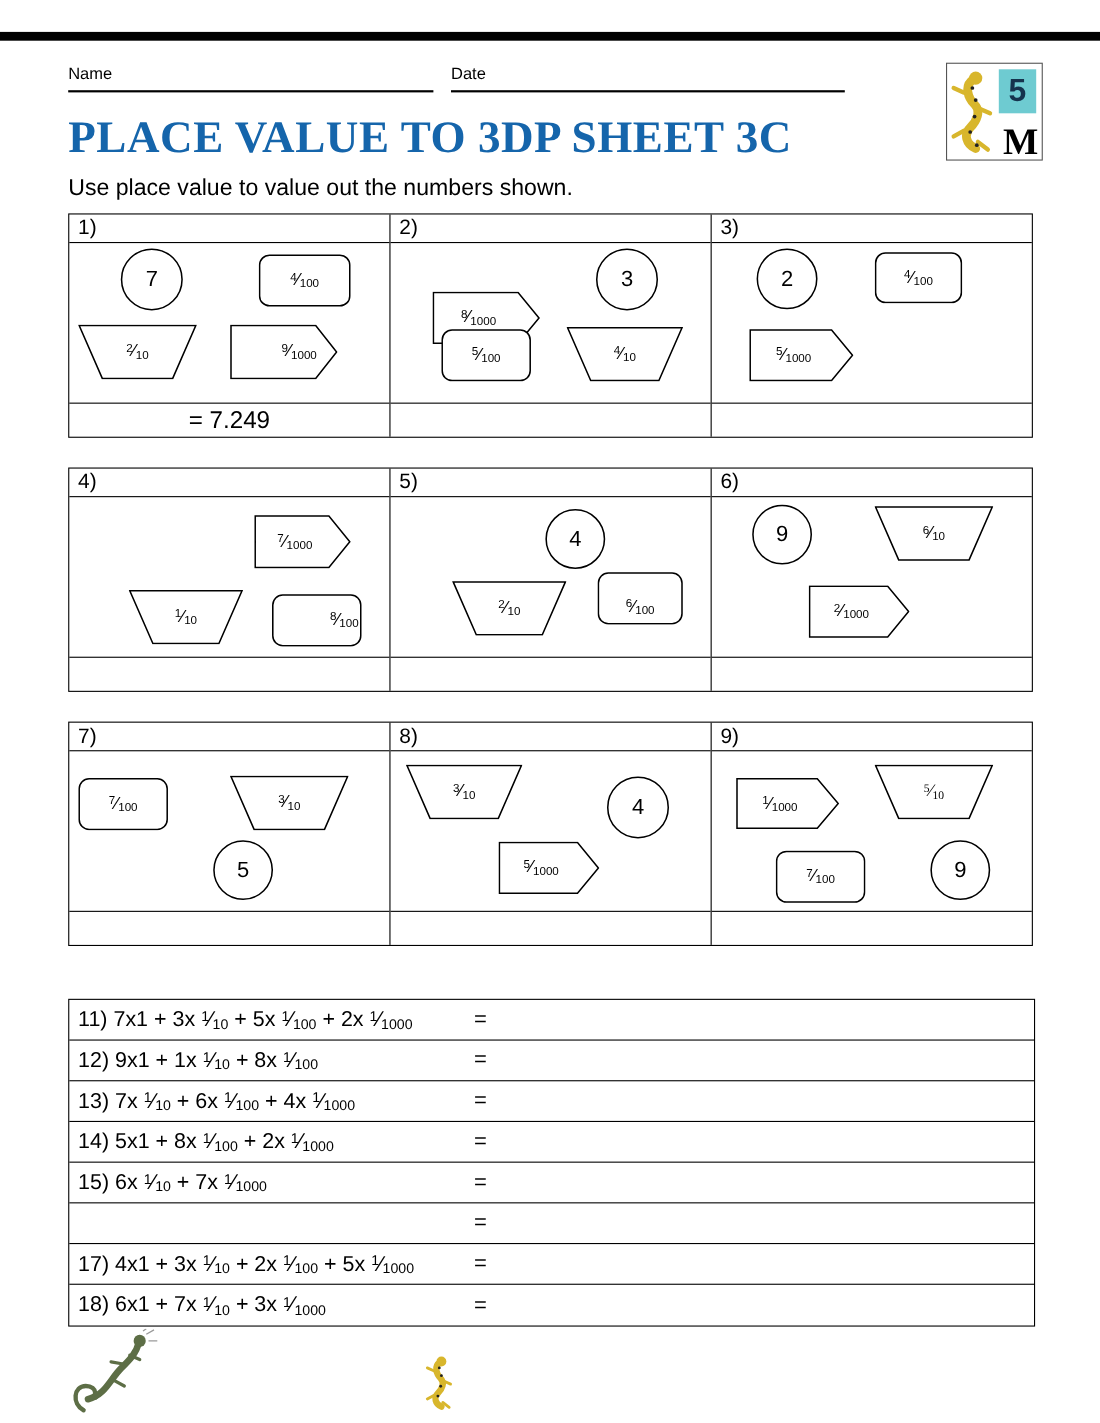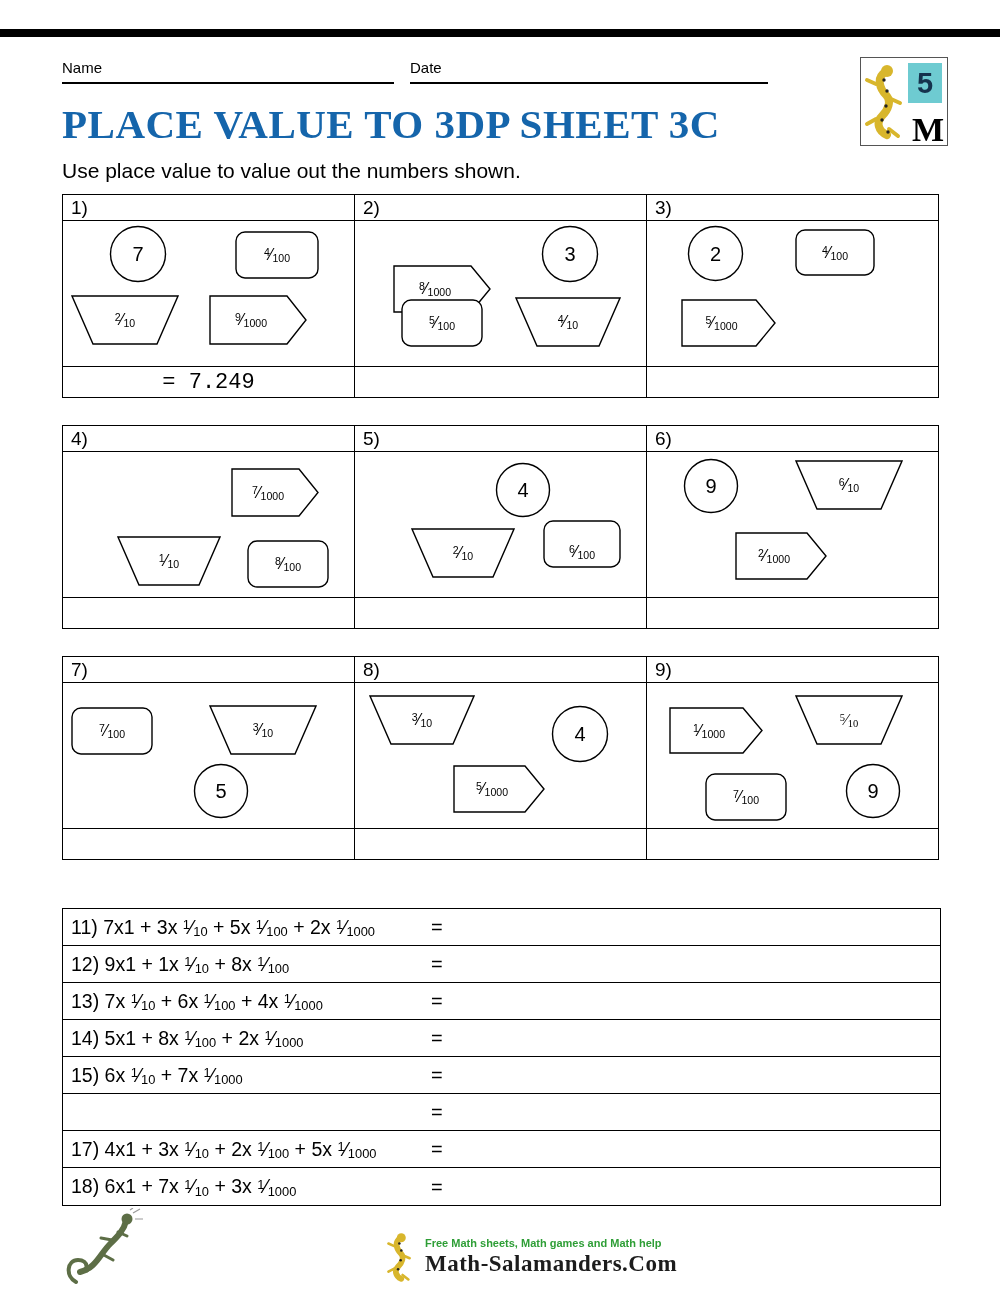--- a/index.html
+++ b/index.html
@@ -22,21 +22,21 @@
   .title{position:absolute;left:62px;top:100px;margin:0;font-family:"Liberation Serif",serif;
          font-weight:bold;font-size:41px;color:var(--title-blue,#1565ab);letter-spacing:0.5px;}
   .instruction{position:absolute;left:62px;top:159px;font-size:21px;}
 
   #problem-grid{position:absolute;left:62px;top:194px;width:877px;}
   .ptable{display:flex;border:1.5px solid #000;margin-bottom:27px;background:#fff;}
   .pcell{flex:1;border-right:1.5px solid #000;display:flex;flex-direction:column;min-width:0;}
   .pcell:last-child{border-right:none;}
   .pnum{height:26px;border-bottom:1.4px solid #000;font-size:19px;padding:2px 0 0 8px;box-sizing:border-box;}
   .parea{position:relative;height:145px;border-bottom:1.4px solid #000;}
-  .pans{height:30px;display:flex;align-items:center;justify-content:center;font-size:22px;font-family:Liberation Mono, monospace;}
+  .pans{height:30px;display:flex;align-items:center;justify-content:center;font-size:22px;}
 
   .shape{position:absolute;display:flex;align-items:center;justify-content:center;}
   .shape svg{position:absolute;left:0;top:0;}
   .slabel{position:relative;z-index:1;font-size:16px;line-height:1;}
   .shape.circle .slabel{font-size:20px;}
   .shape.pent .slabel{padding-right:14px;}
 
   .fr{white-space:nowrap;}
   .fr sup{position:relative;top:-0.35em;font-size:0.66em;vertical-align:baseline;line-height:0;}
   .fr sub{position:relative;top:0.22em;font-size:0.66em;vertical-align:baseline;line-height:0;}
@@ -104,21 +104,21 @@
                 <rect x="1" y="1" width="82" height="46" rx="9" fill="#fff" stroke="#000" stroke-width="1.4"></rect>
               </svg>
               <span class="slabel"><span class="fr"><sup>4</sup>⁄<sub>100</sub></span></span>
             </div>
             <div class="shape trap" style="left: 8px; top: 74px; width: 108px; height: 50px;">
               <svg width="108" height="50">
                 <polygon points="1,1 107,1 86,49 22,49" fill="#fff" stroke="#000" stroke-width="1.4"></polygon>
               </svg>
               <span class="slabel"><span class="fr"><sup>2</sup>⁄<sub>10</sub></span></span>
             </div>
-            <div class="shape pent" style="left: 146px; top: 74px; width: 98px; height: 50px;">
+            <div class="shape pent" style="left: 146px; top: 74px; width: 98px; height: 50px; padding-left: 21px;">
               <svg width="98" height="50">
                 <polygon points="1,1 78,1 97,25 78,49 1,49" fill="#fff" stroke="#000" stroke-width="1.4"></polygon>
               </svg>
               <span class="slabel"><span class="fr"><sup>9</sup>⁄<sub>1000</sub></span></span>
             </div>
           </div>
           <div class="pans">= 7.249</div>
         </div>
         <div class="pcell">
           <div class="pnum">2)</div>
@@ -184,21 +184,21 @@
                 <polygon points="1,1 68,1 87,24.5 68,48 1,48" fill="#fff" stroke="#000" stroke-width="1.4"></polygon>
               </svg>
               <span class="slabel"><span class="fr"><sup>7</sup>⁄<sub>1000</sub></span></span>
             </div>
             <div class="shape trap" style="left: 54px; top: 84px; width: 104px; height: 50px;">
               <svg width="104" height="50">
                 <polygon points="1,1 103,1 82,49 22,49" fill="#fff" stroke="#000" stroke-width="1.4"></polygon>
               </svg>
               <span class="slabel"><span class="fr"><sup>1</sup>⁄<sub>10</sub></span></span>
             </div>
-            <div class="shape rrect" style="left: 184px; top: 88px; width: 82px; height: 48px;">
+            <div class="shape rrect" style="left: 184px; top: 88px; width: 82px; height: 48px; padding-left: 25px;">
               <svg width="82" height="48">
                 <rect x="1" y="1" width="80" height="46" rx="9" fill="#fff" stroke="#000" stroke-width="1.4"></rect>
               </svg>
               <span class="slabel"><span class="fr"><sup>8</sup>⁄<sub>100</sub></span></span>
             </div>
           </div>
           <div class="pans"></div>
         </div>
         <div class="pcell">
           <div class="pnum">5)</div>
@@ -376,19 +376,15 @@
   <div class="footer-logo">
     <svg width="34" height="50" viewBox="0 0 44 78">
       <path d="M22 10 C13 16 17 27 23 33 C29 39 25 48 19 54 C13 60 15 69 24 73" fill="none" stroke="#d8b62c" stroke-width="9" stroke-linecap="round"></path>
       <circle cx="24" cy="9" r="7" fill="#d8b62c"></circle>
       <path d="M13 22 l-9 -4 M28 37 l9 4 M13 57 l-9 5 M26 67 l9 7" stroke="#d8b62c" stroke-width="4" fill="none" stroke-linecap="round"></path>
       <circle cx="21" cy="18" r="2" fill="#222"></circle>
       <circle cx="24" cy="29" r="2" fill="#222"></circle>
       <circle cx="23" cy="44" r="2" fill="#222"></circle>
       <circle cx="19" cy="58" r="2" fill="#222"></circle>
     </svg>
-    <div class="footer-text">
-      <div class="tagline">Free Math sheets, Math games and Math help</div>
-      <div class="site">Math-Salamanders.Com</div>
-    </div>
   </div>
 
 </div>
 
 </body></html>

